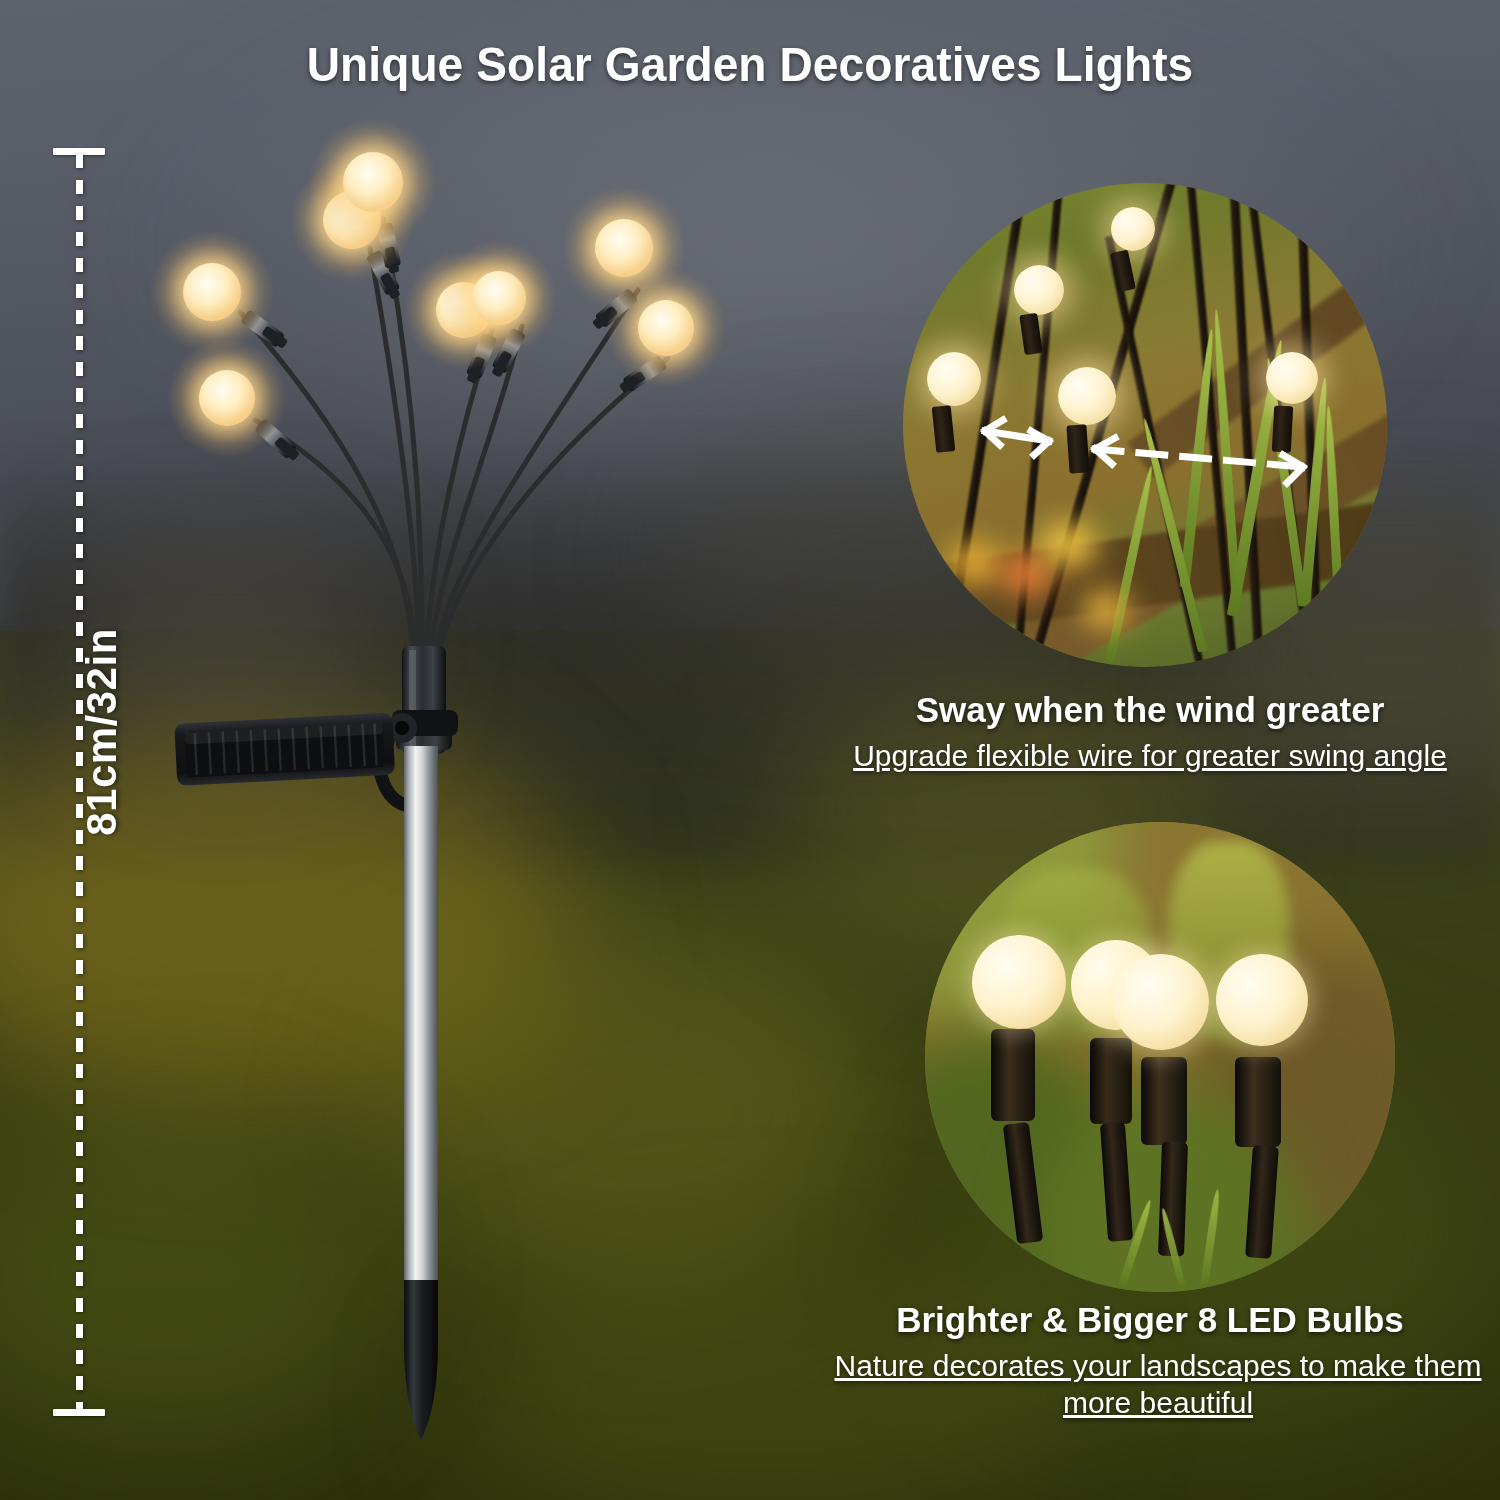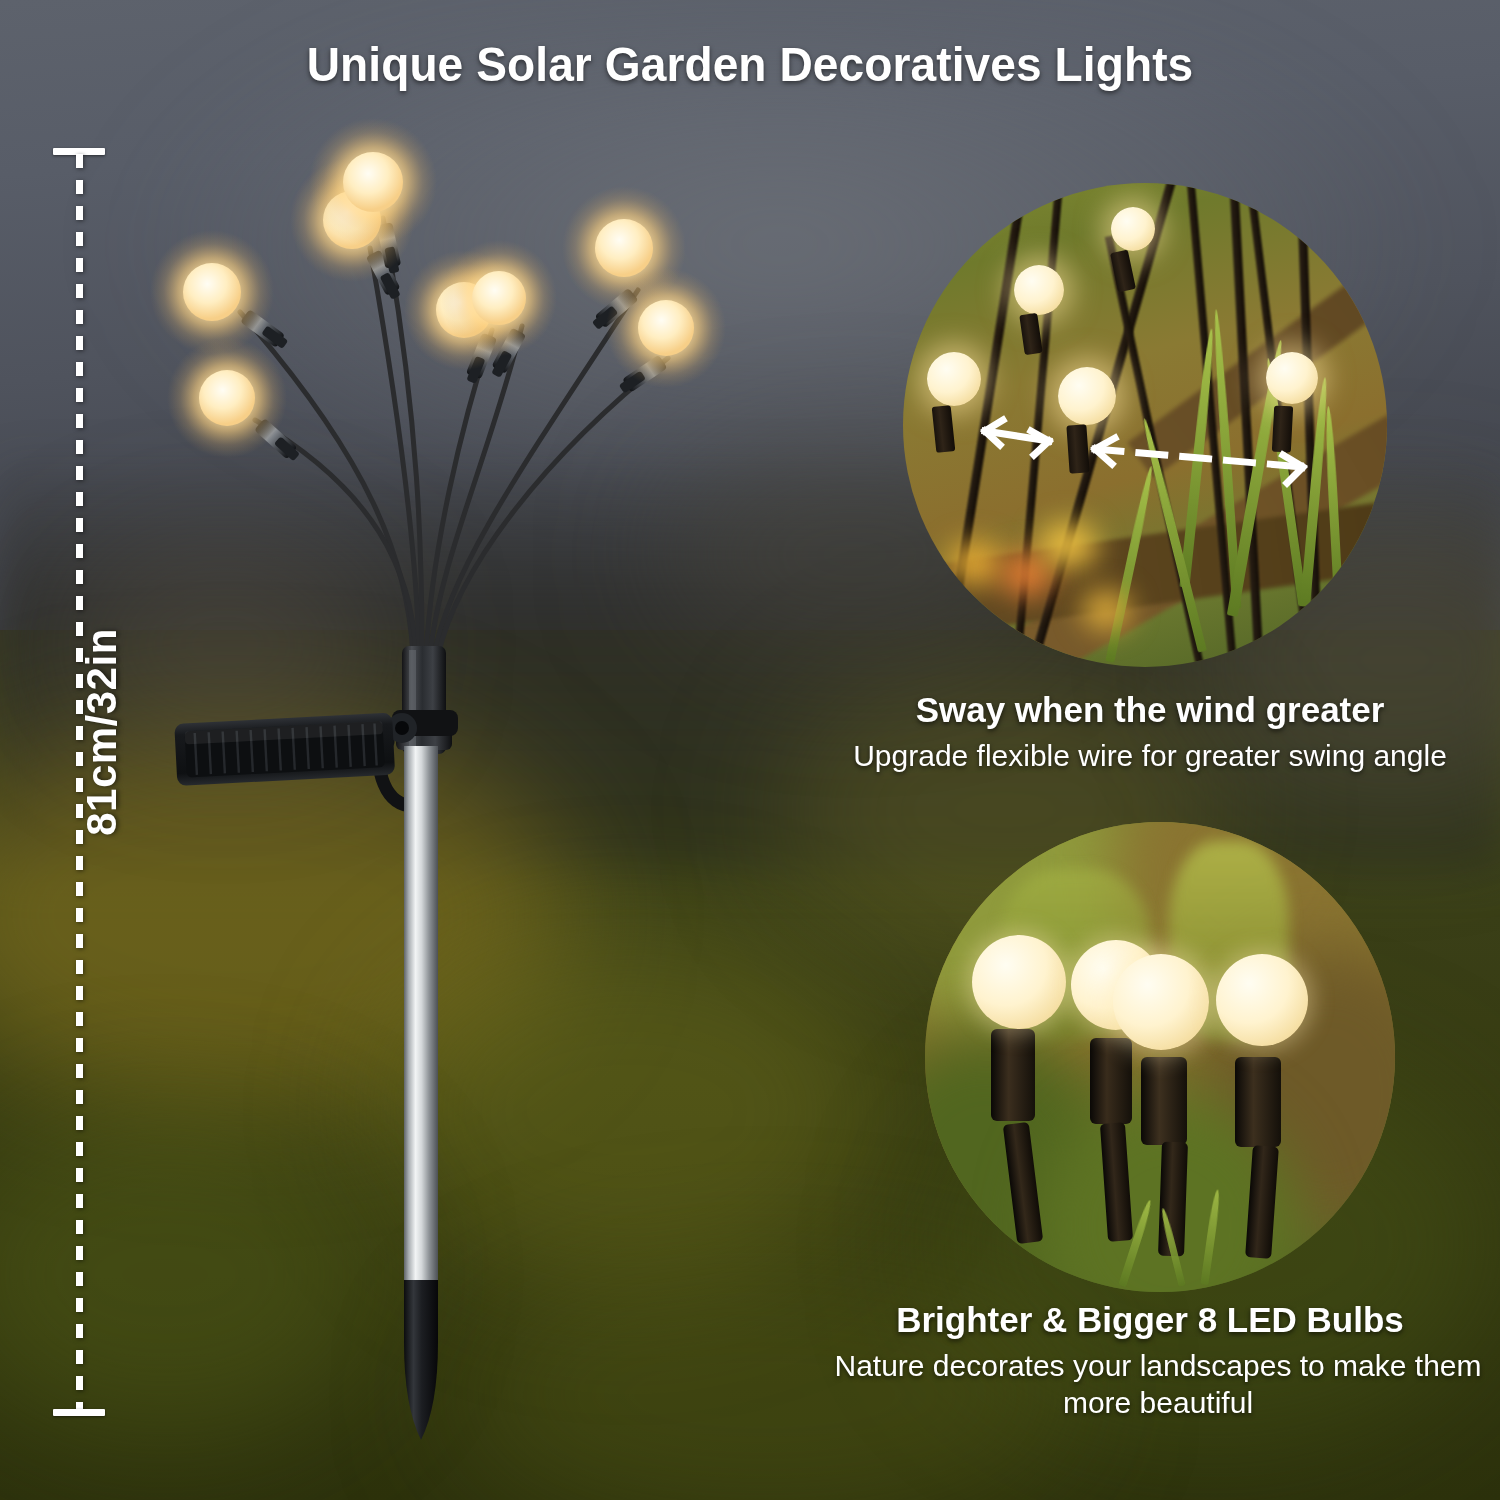--- a/index.html
+++ b/index.html
@@ -94,21 +94,21 @@
     box-shadow:0 0 26px 10px rgba(255,230,160,.50);}
   .pholder{position:absolute;background:linear-gradient(90deg,#18120c,#2f2418 38%,#120d08 100%);border-radius:3px;}
 
   .arrow{position:absolute;}
   .cap-h{
     position:absolute;width:100%;text-align:center;color:#fff;font-weight:bold;
     text-shadow:0 2px 5px rgba(0,0,0,.65);
   }
   .cap-s{
     position:absolute;width:100%;text-align:center;color:#fff;
-    text-shadow:0 2px 4px rgba(0,0,0,.6);line-height:1.22;
+    text-shadow:0 2px 4px rgba(0,0,0,.6);line-height:1.22;text-decoration:underline;
   }
   .c1h{left:0;top:690px;font-size:35px;}
   .c1s{left:0;top:738px;font-size:30px;}
   .c2h{left:0;top:1300px;font-size:35px;}
   .c2s{left:8px;top:1348px;font-size:30px;}
   .capwrap{position:absolute;left:800px;width:700px;}
 </style>
 </head>
 <body>
 

